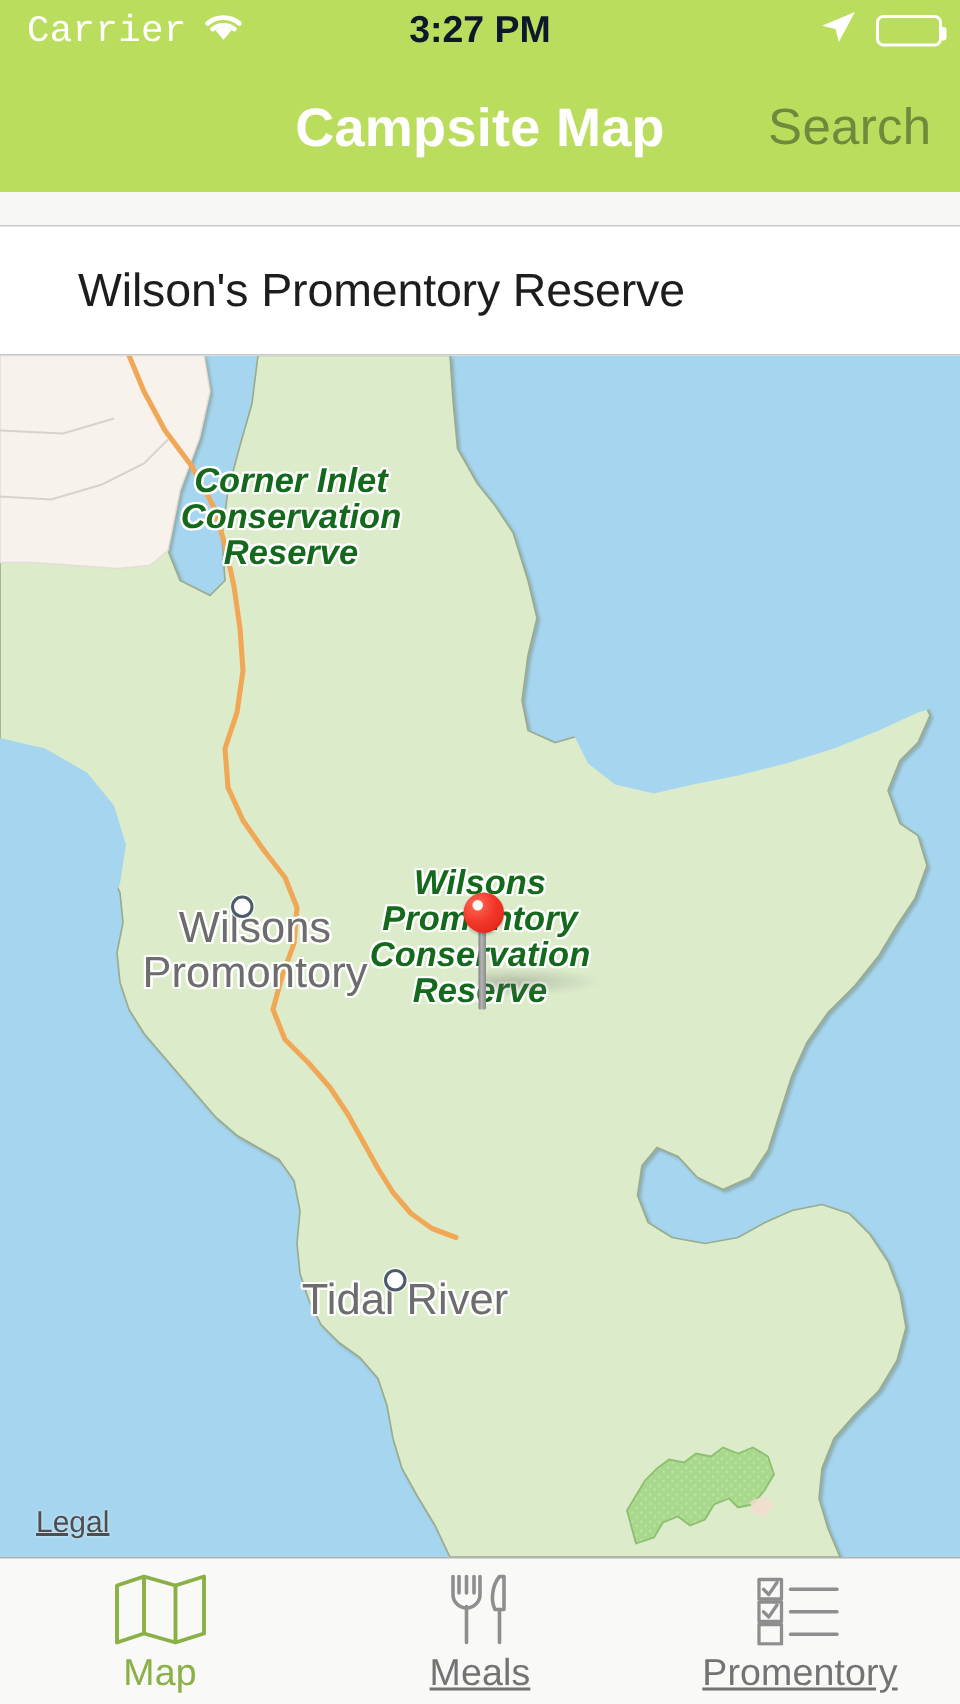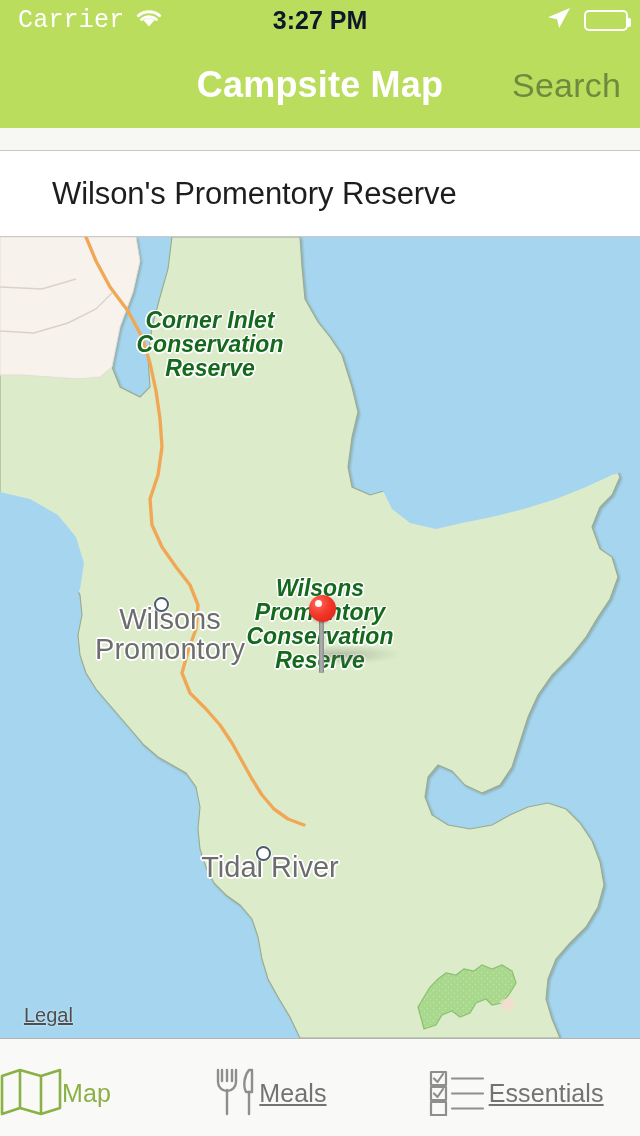--- a/index.html
+++ b/index.html
@@ -124,21 +124,21 @@
     position: absolute;
     color: #6d6d6d;
     text-align: center;
     line-height: 1.05;
     text-shadow:
       1.6px 0 0 #fff, -1.6px 0 0 #fff, 0 1.6px 0 #fff, 0 -1.6px 0 #fff,
       1.3px 1.3px 0 #fff, -1.3px 1.3px 0 #fff, 1.3px -1.3px 0 #fff, -1.3px -1.3px 0 #fff;
     pointer-events: none;
     white-space: pre-line;
   }
-  #label-corner-inlet { left: 100px; top: 72px; width: 220px; font-size: 23px; text-align: center; }
+  #label-corner-inlet { left: 84px; top: 72px; width: 220px; font-size: 23px; text-align: center; }
   #label-wilsons-res  { left: 205px; top: 340px; width: 230px; font-size: 23px; }
   #label-wilsons-poi  { left: 55px; top: 367px; width: 230px; font-size: 29px; }
   #label-tidal-river  { left: 155px; top: 615px; width: 230px; font-size: 29px; }
 
   .poi-dot {
     position: absolute;
     width: 15px; height: 15px;
     border-radius: 50%;
     background: #fefefe;
     border: 2.5px solid #4a5a6a;
@@ -190,21 +190,21 @@
   #tab-bar {
     position: absolute; bottom: 0; left: 0;
     width: 640px; height: 98px;
     background: #f9f9f7;
     border-top: 1px solid #b2b2b2;
     display: flex;
     z-index: 30;
   }
   .tab {
     flex: 1 1 25%;
-    display: flex; 
+    display: flex; flex-direction: column;
     align-items: center; justify-content: flex-start;
     padding-top: 9px;
     cursor: pointer;
   }
   .tab-icon { height: 50px; display: flex; align-items: center; justify-content: center; }
   .tab-label { font-size: 25px; margin-top: 3px; letter-spacing: 0.1px; }
   .tab.active .tab-label { color: #8ab046; }
   .tab.inactive .tab-label { color: #737373; text-decoration: underline; }
 </style>
 </head>
@@ -379,18 +379,18 @@
             <path d="M7 10.5 L10.5 14 L16 6"></path>
             <path d="M25 10.5 L56 10.5"></path>
             <rect x="4" y="19" width="15" height="13"></rect>
             <path d="M7 25.5 L10.5 29 L16 21"></path>
             <path d="M25 25.5 L56 25.5"></path>
             <rect x="4" y="34" width="15" height="13"></rect>
             <path d="M25 40.5 L56 40.5"></path>
           </g>
         </svg>
       </div>
-      <div class="tab-label">Essentials</div>
+      <div class="tab-label">Promentory</div>
     </div>
 
   </div>
 
 </div>
 
 </body></html>

